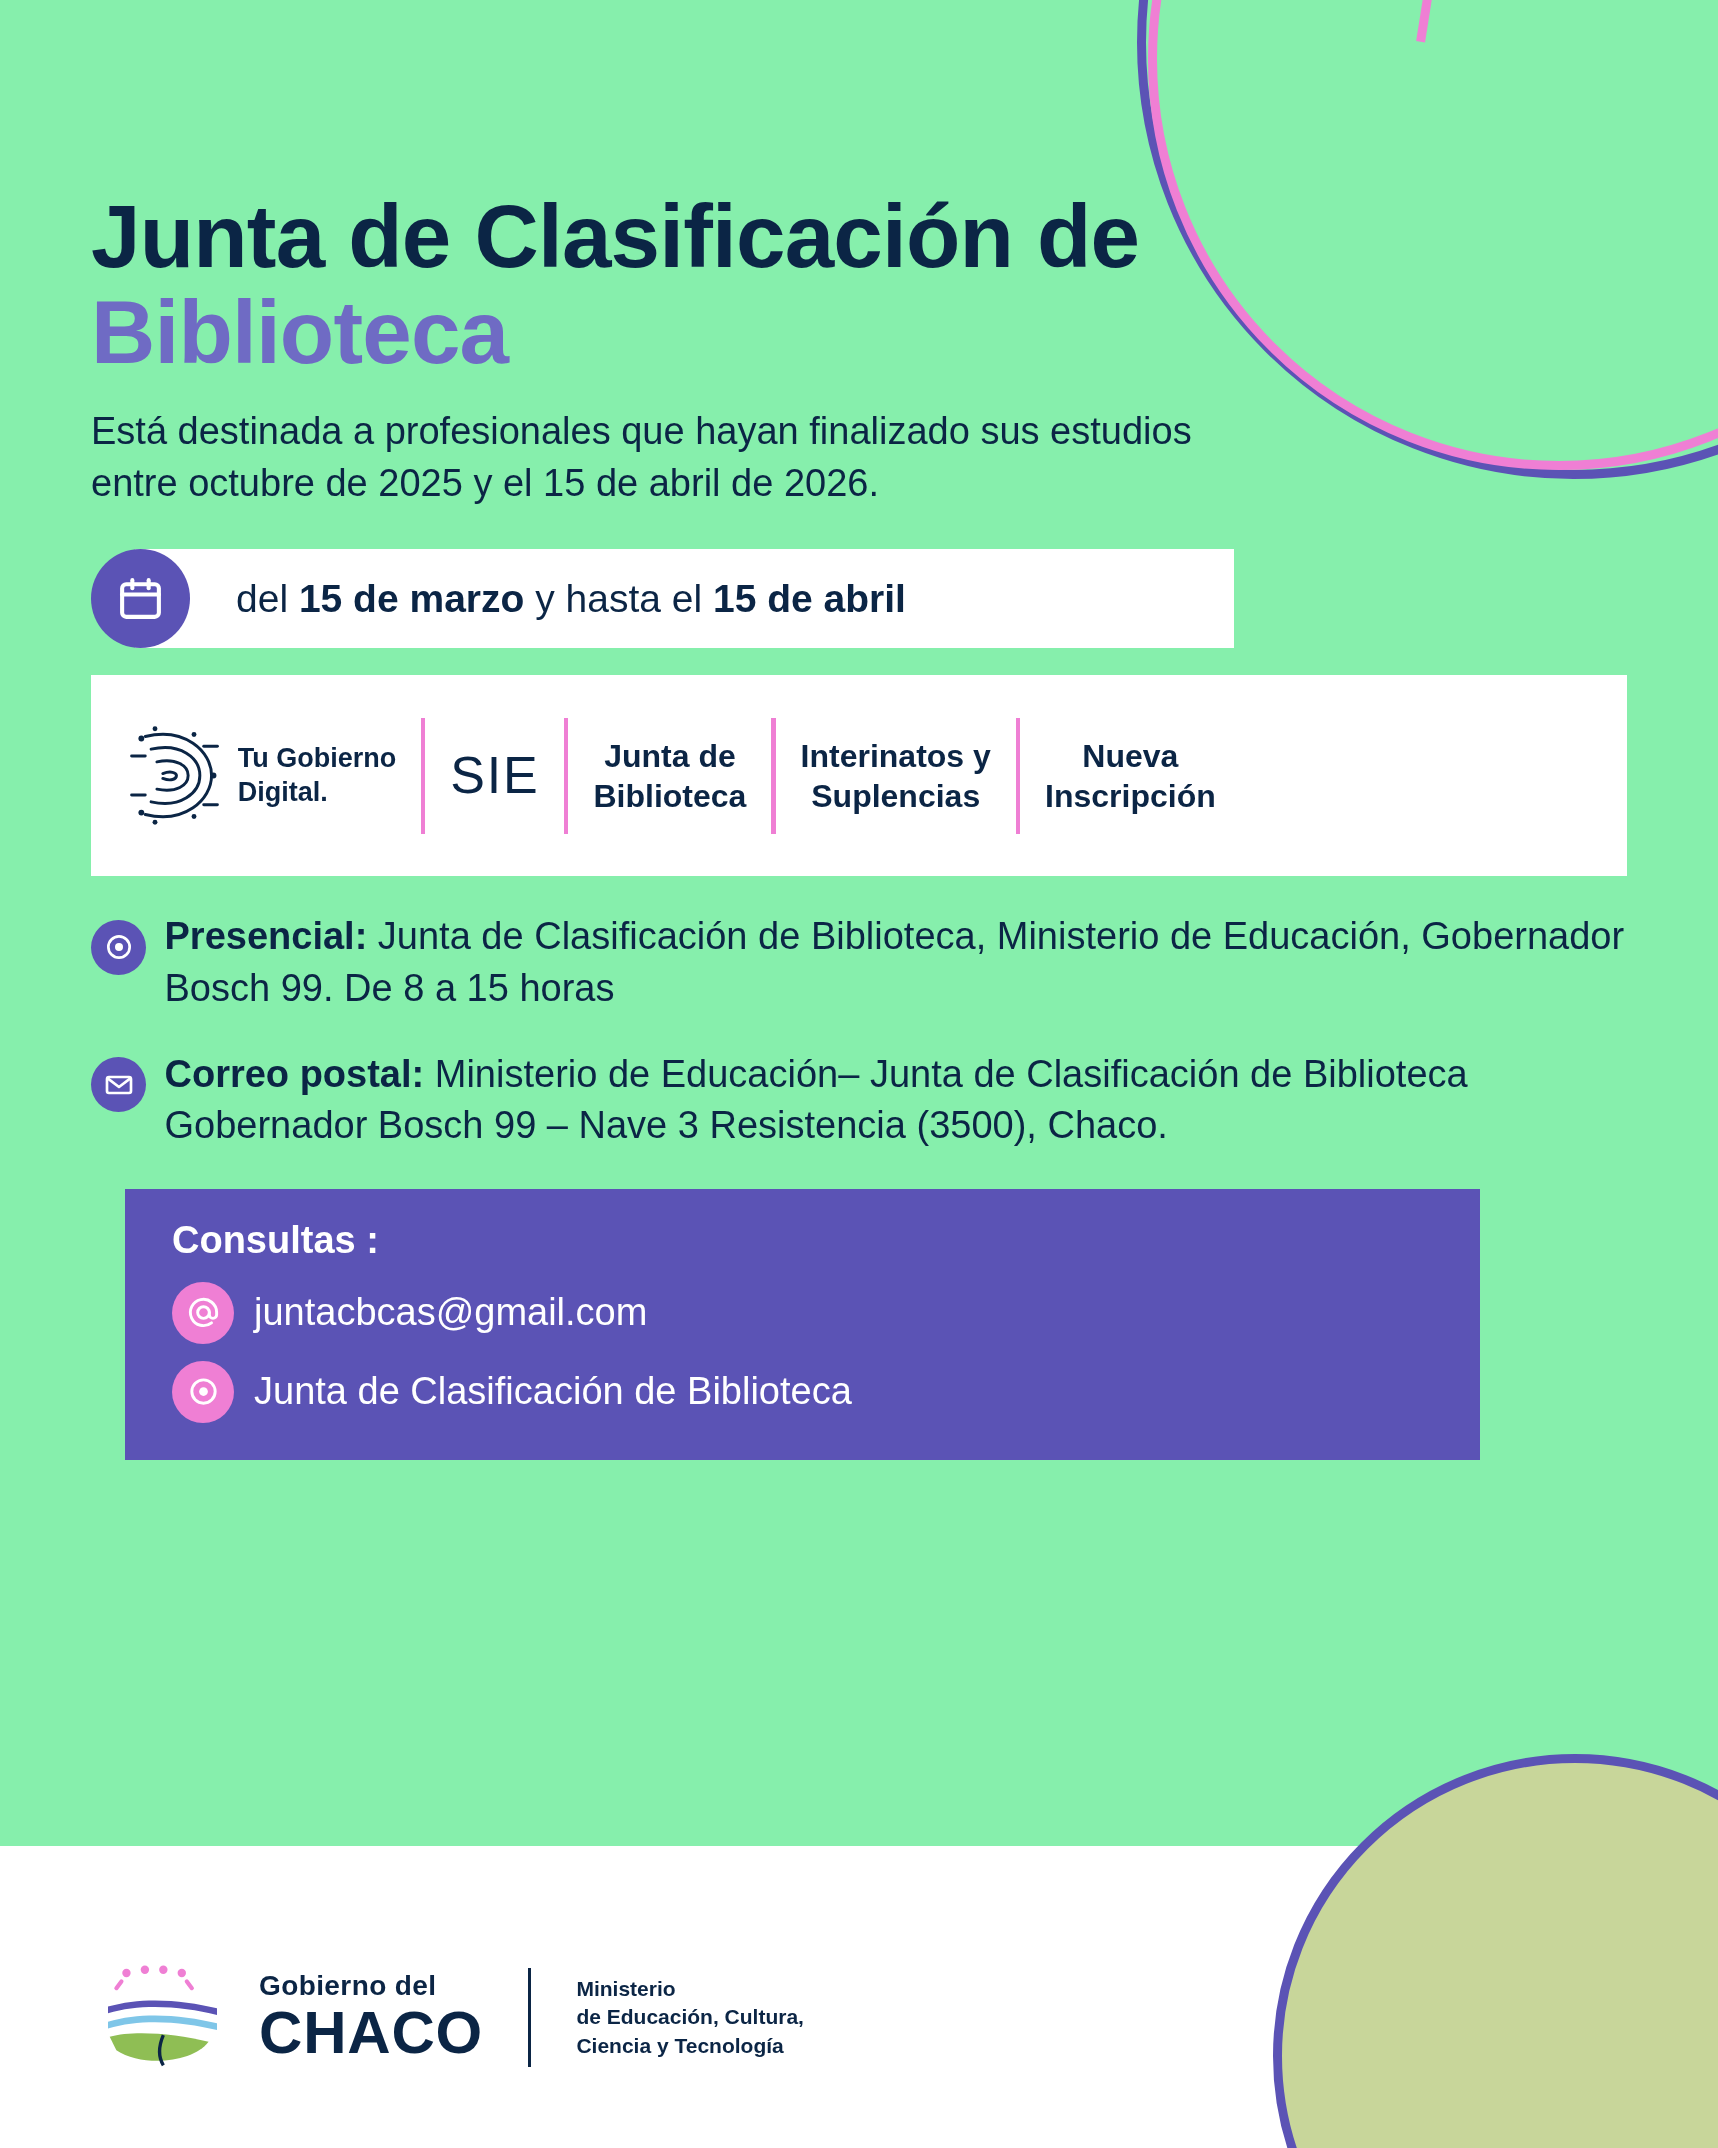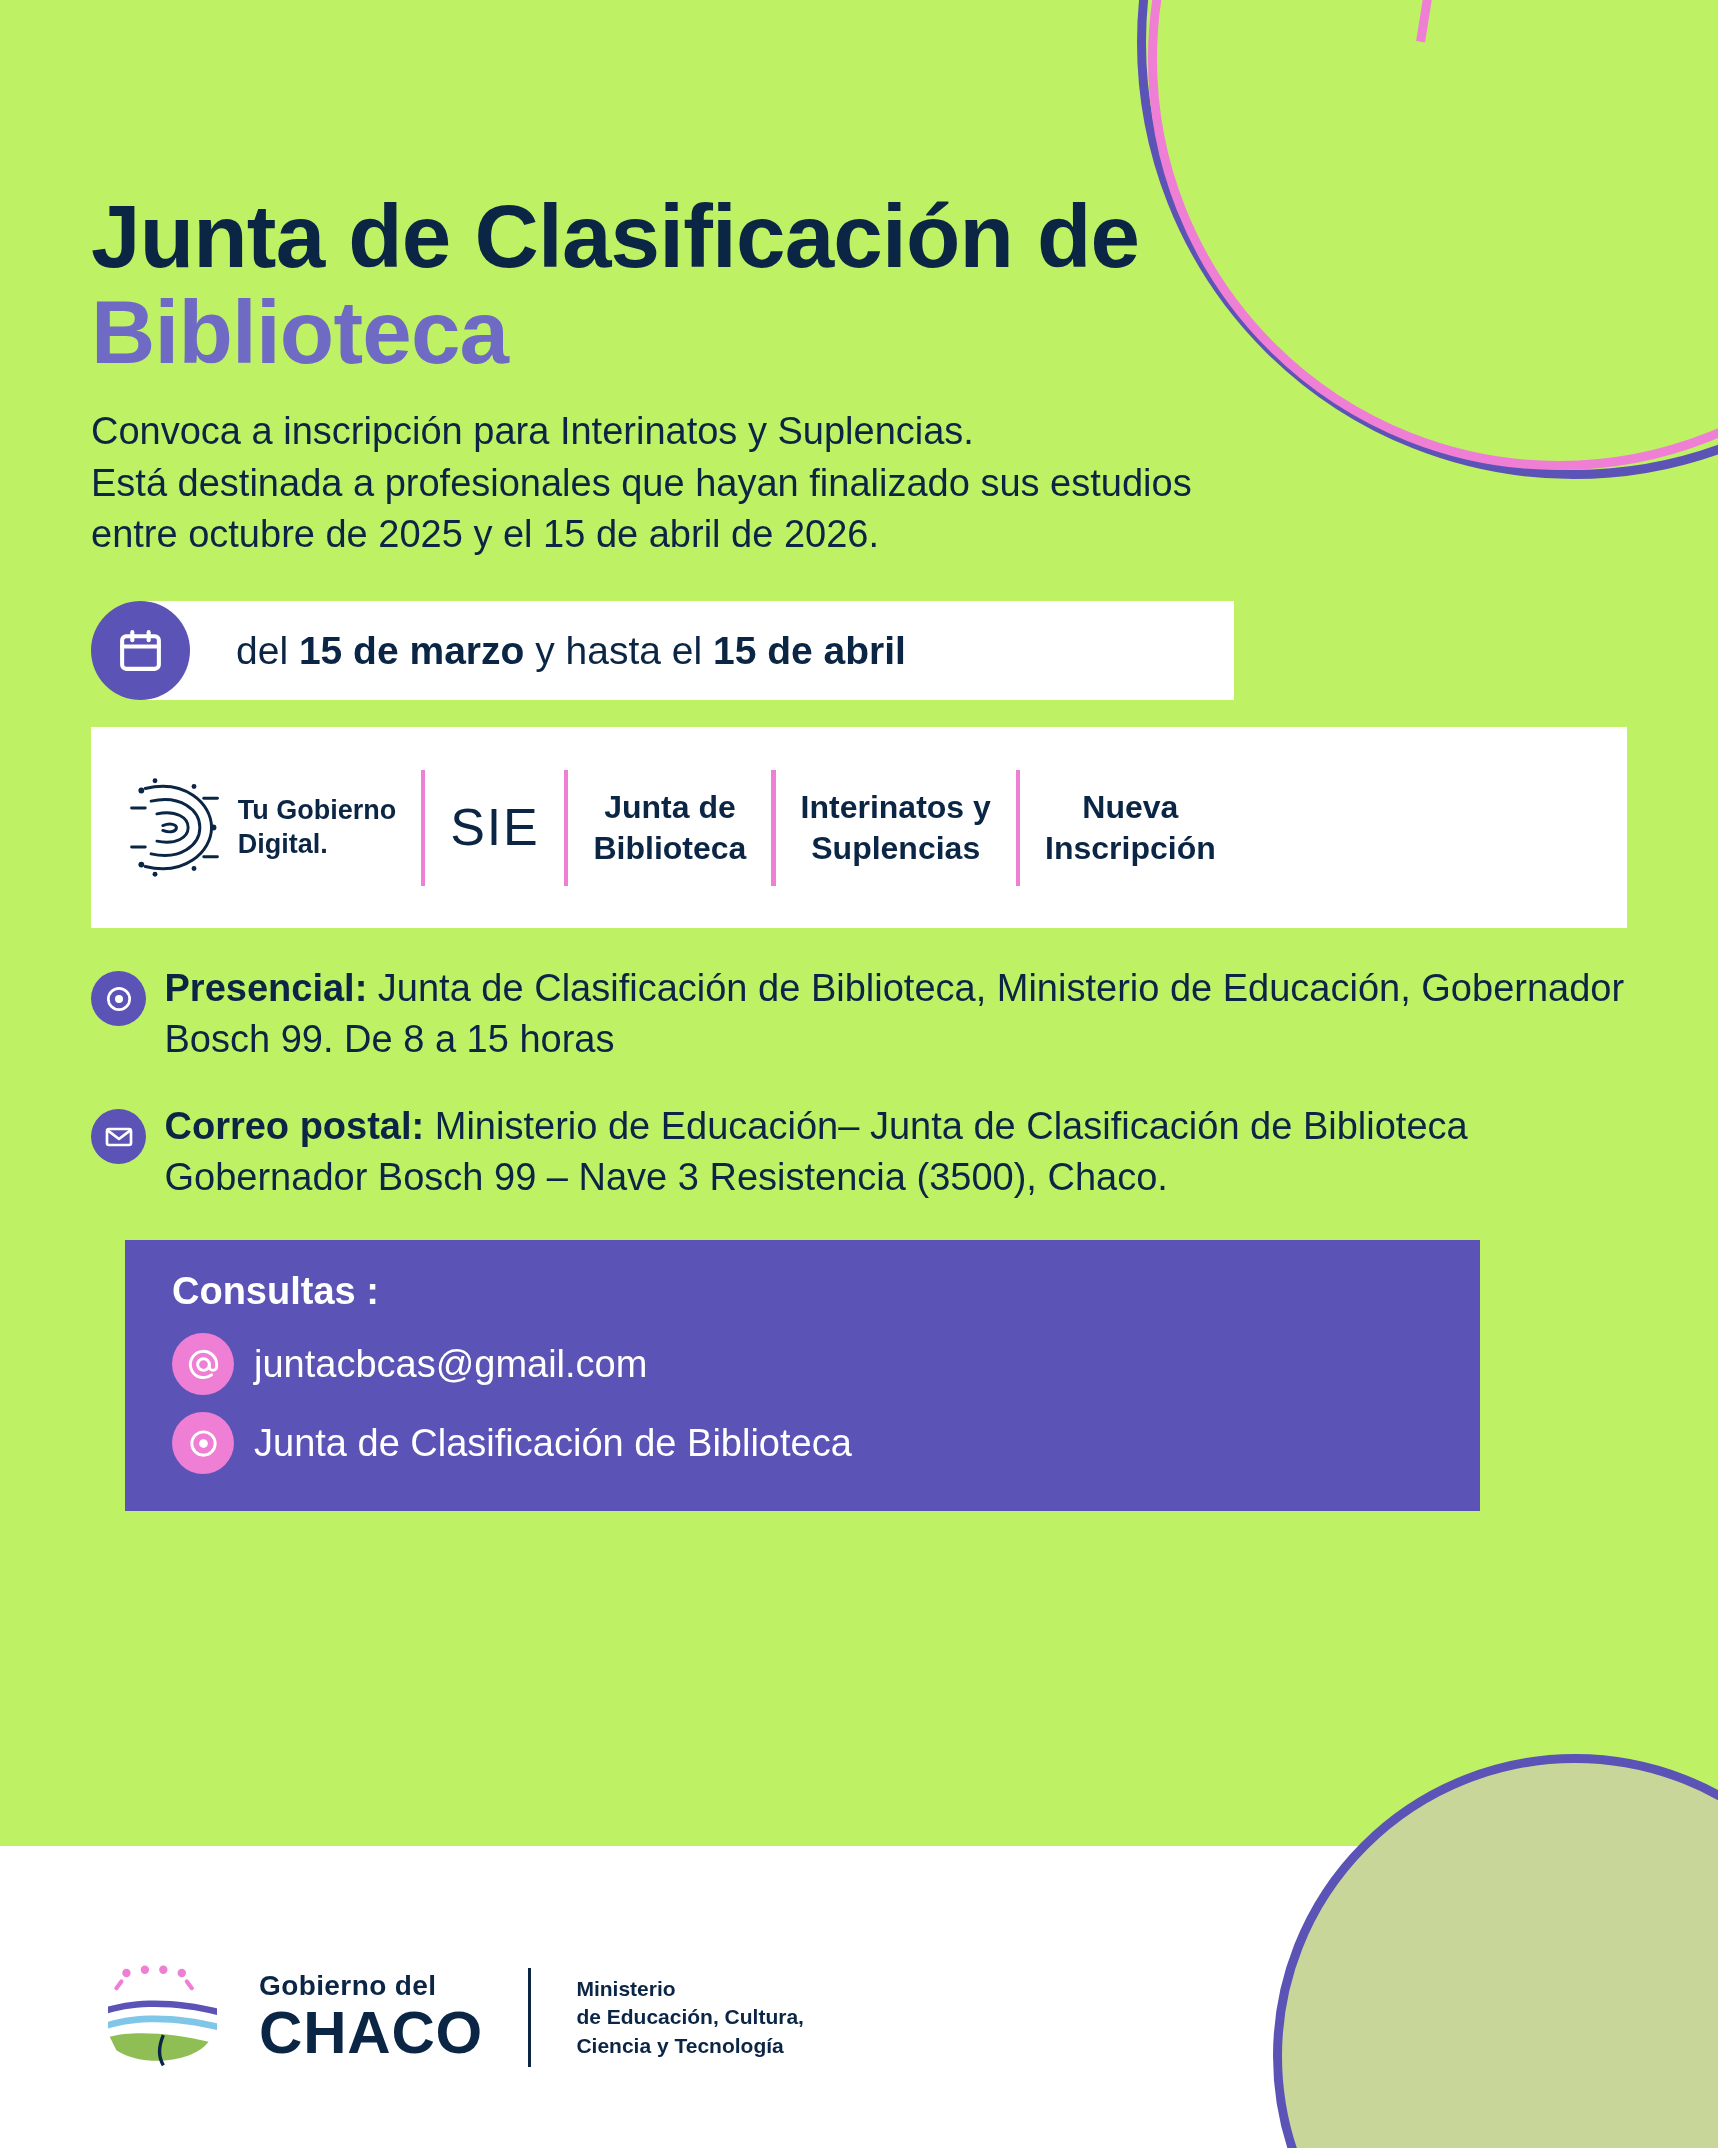--- a/index.html
+++ b/index.html
@@ -12,21 +12,21 @@
     font-family: "Liberation Sans", sans-serif;
     background: #ffffff;
     overflow: hidden;
     position: relative;
   }
 
   
   .poster {
     position: absolute;
     inset: 0;
-    background: #bef264;
+    background: #86efac;
     overflow: hidden;
   }
   .bottom-white {
     position: absolute;
     left: 0;
     bottom: 0;
     width: 100%;
     height: 302px;
     background: #ffffff;
   }
@@ -306,21 +306,20 @@
 
   <div class="bottom-white"></div>
   <div class="arc-purple"></div>
 
   <div class="content">
 
     <h1 class="title">Junta de Clasificación de</h1>
     <div class="title-2">Biblioteca</div>
 
     <p class="intro">
-      <span>Convoca a inscripción para Interinatos y Suplencias.</span>
       <span>Está destinada a profesionales que hayan finalizado sus estudios</span>
       <span>entre octubre de 2025 y el 15 de abril de 2026.</span>
     </p>
 
     <div class="date-row">
       <div class="date-bar">
         <div class="date-text">
           <span>del </span><b>15 de marzo</b><span> y hasta el </span><b>15 de abril</b>
         </div>
       </div>

